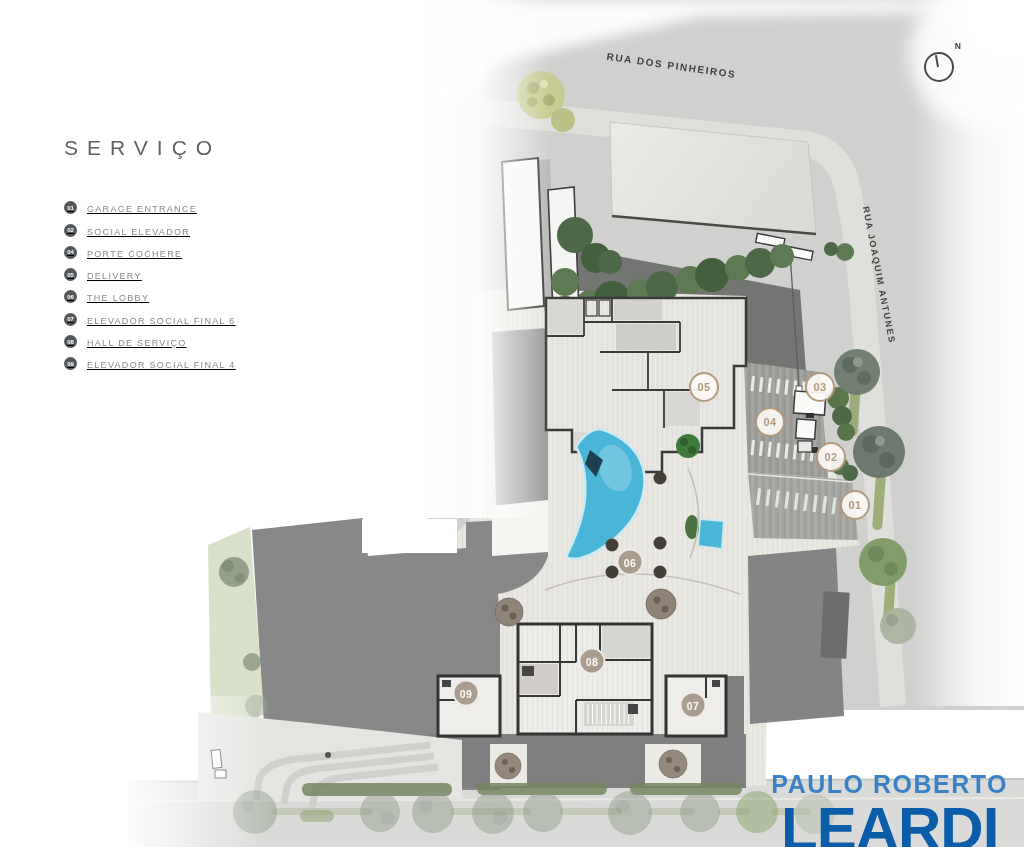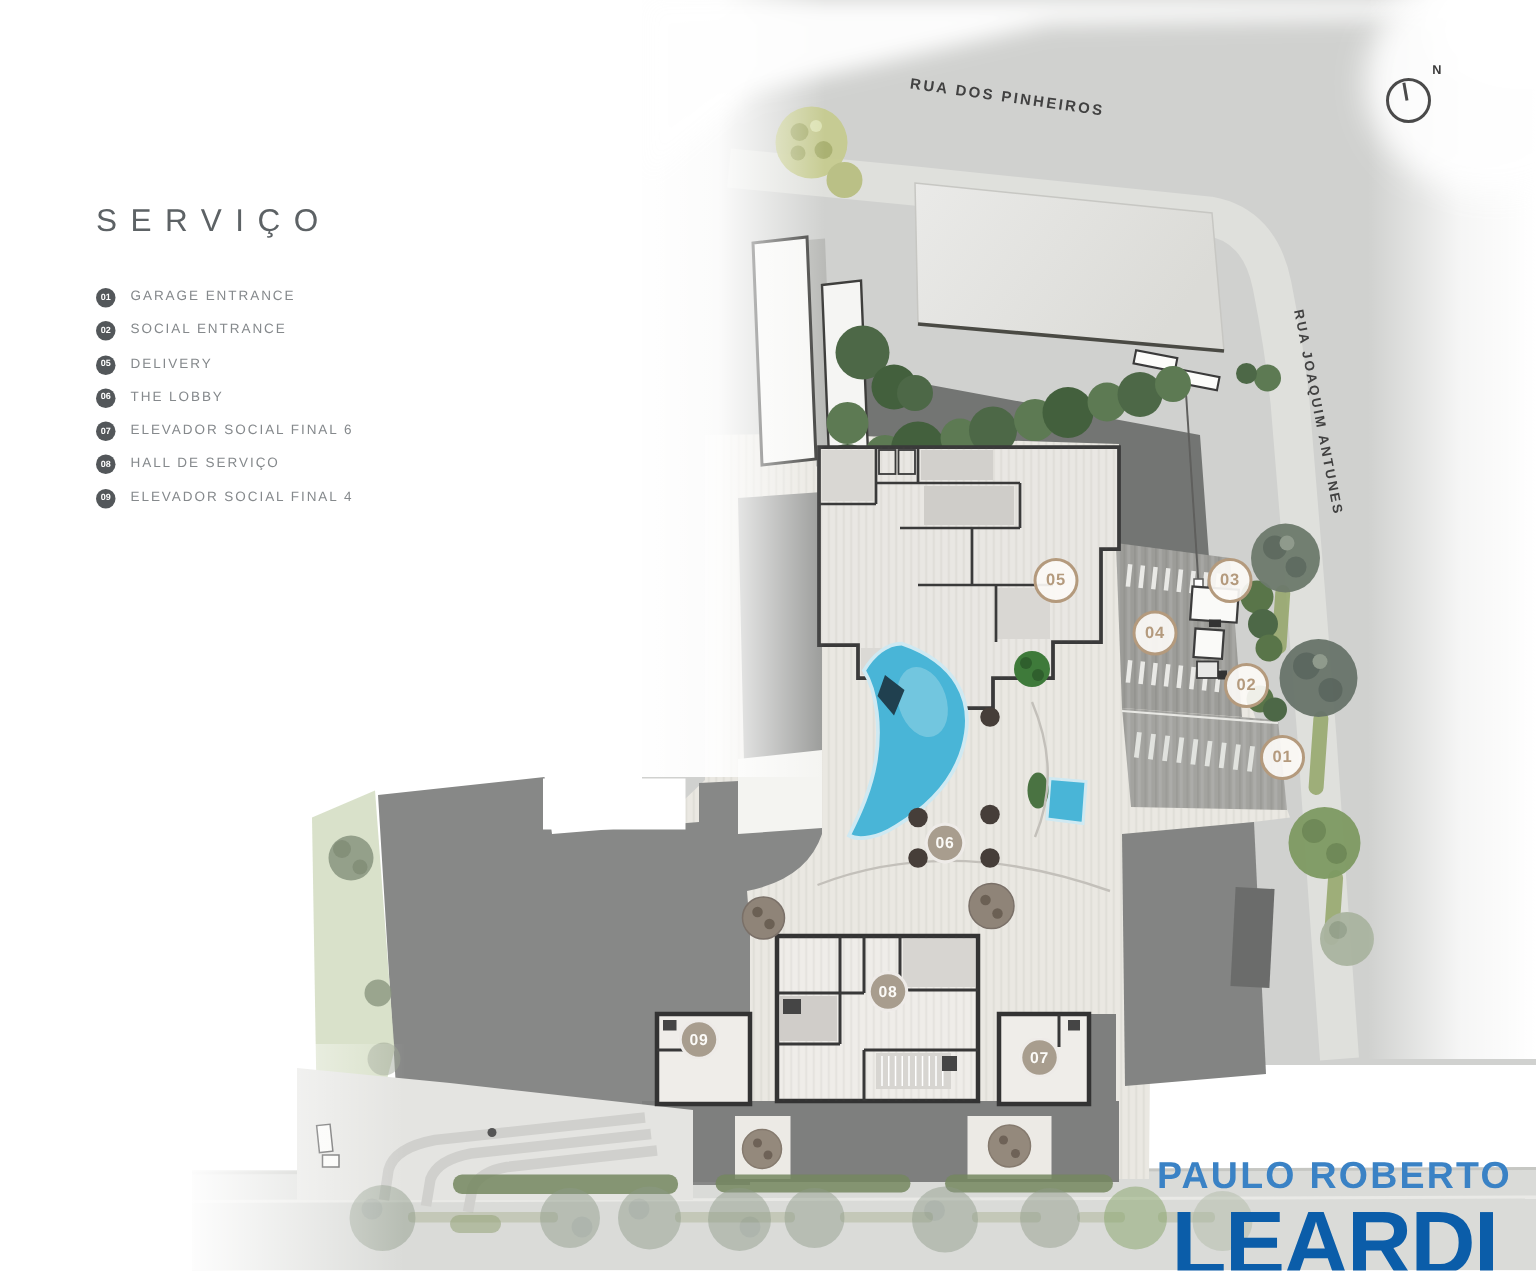--- a/index.html
+++ b/index.html
@@ -4,21 +4,21 @@
 <style>
   html,body{margin:0;padding:0;background:#ffffff;}
   body{width:1024px;height:847px;overflow:hidden;font-family:"Liberation Sans",sans-serif;}
   #canvas{position:relative;width:1024px;height:847px;background:#ffffff;}
   #plan{position:absolute;left:0;top:0;}
 
   
   .legend{position:absolute;left:64px;top:136px;z-index:4;}
   .legend-title{font-size:21px;font-weight:400;letter-spacing:9px;color:#5d6265;margin:0 0 32px 0;}
   .legend-list{list-style:none;margin:0;padding:0;}
-  .legend-list li{display:flex;align-items:flex-start;height:22.3px;}
+  .legend-list li{display:flex;align-items:flex-end;height:22.3px;text-decoration:underline;}
   .badge{flex:0 0 13px;width:13px;height:13px;border-radius:50%;background:#53575a;color:#ffffff;
          font-size:6px;font-weight:700;display:flex;align-items:center;justify-content:center;margin-right:10px;}
   .lbl{font-size:9px;letter-spacing:1.3px;color:#85898c;font-weight:500;white-space:nowrap;}
 
   
   .street-label{position:absolute;font-size:10px;font-weight:700;letter-spacing:1.6px;color:#414141;
                 white-space:nowrap;z-index:3;text-align:center;}
   #street-top{left:584px;top:60px;width:175px;transform:rotate(8deg);}
   #street-right{left:806px;top:270px;width:146px;font-size:9px;transform:rotate(79deg);}
 
@@ -391,21 +391,25 @@
 
   <div class="legend">
     <h1 class="legend-title">SERVIÇO</h1>
     <ul class="legend-list" id="legend-list">
         <li>
           <span class="badge">01</span>
           <span class="lbl">GARAGE ENTRANCE</span>
         </li>
         <li>
           <span class="badge">02</span>
-          <span class="lbl">SOCIAL ENTRANCE</span>
+          <span class="lbl">SOCIAL ELEVADOR</span>
+        </li>
+        <li>
+          <span class="badge">04</span>
+          <span class="lbl">PORTE COCHERE</span>
         </li>
         <li>
           <span class="badge">05</span>
           <span class="lbl">DELIVERY</span>
         </li>
         <li>
           <span class="badge">06</span>
           <span class="lbl">THE LOBBY</span>
         </li>
         <li>

